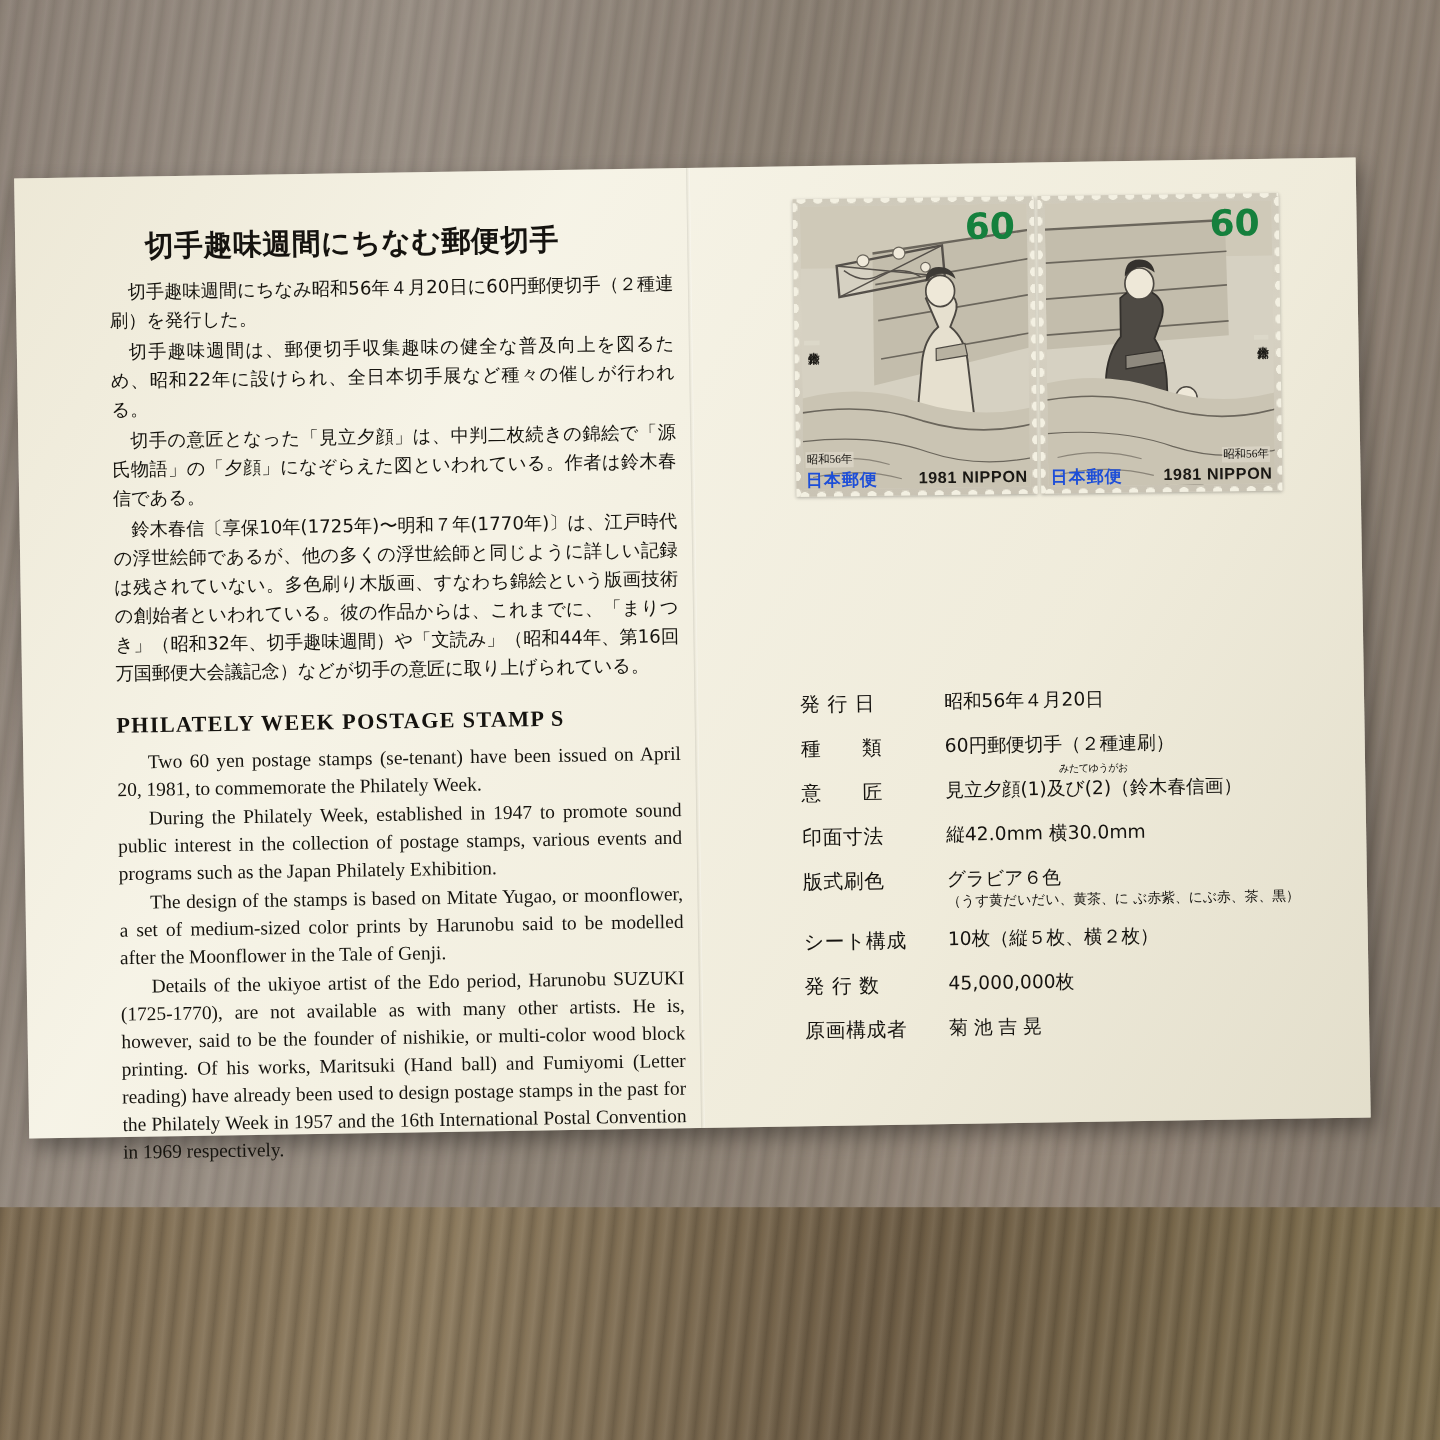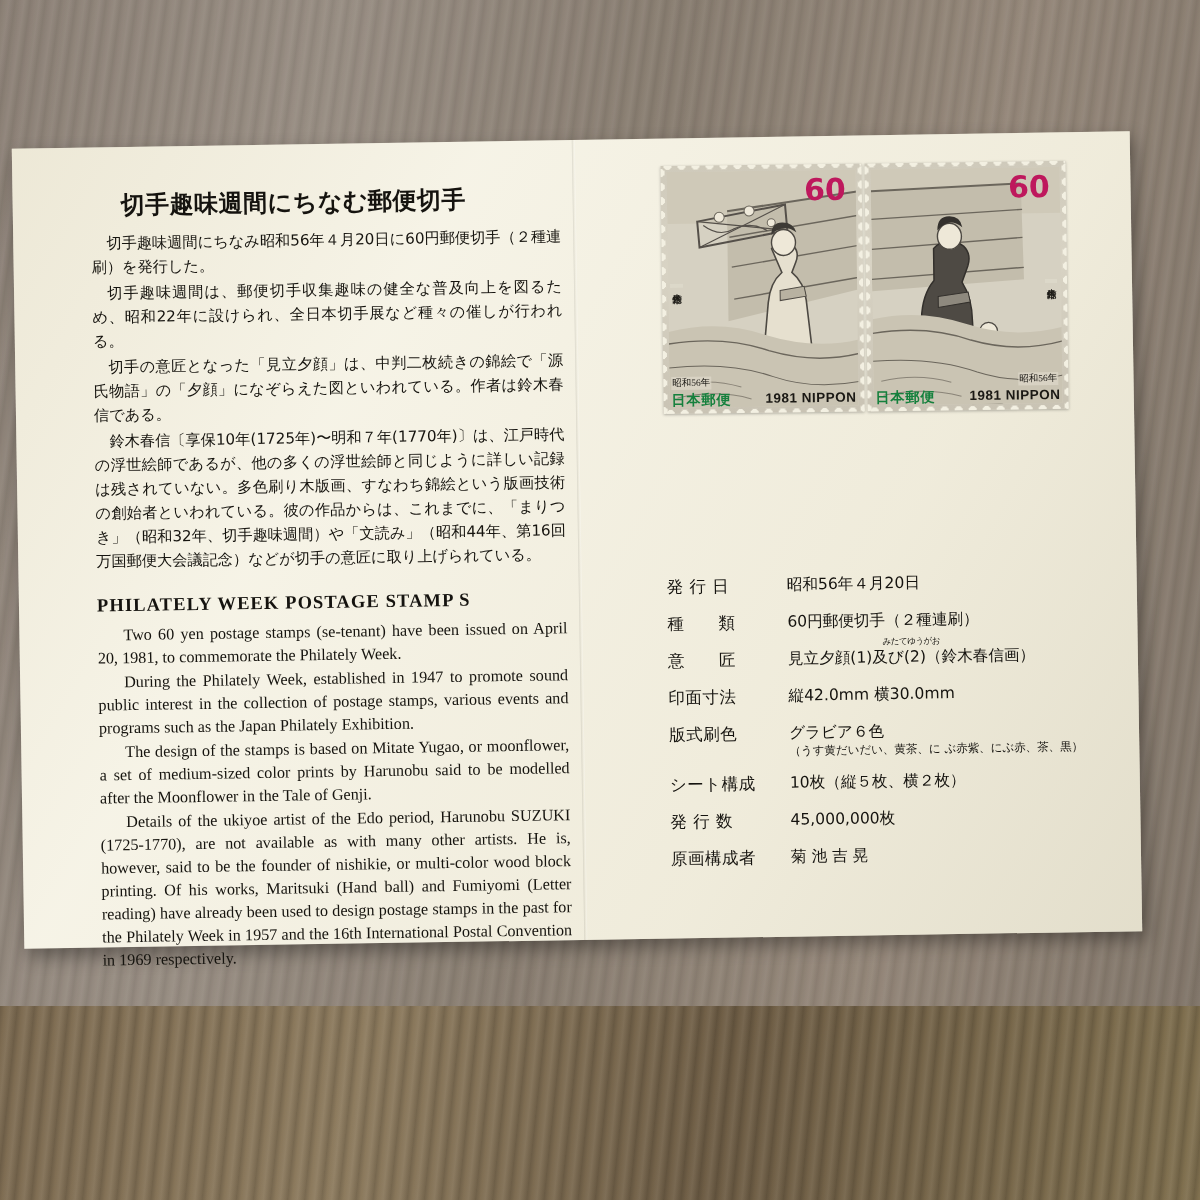--- a/index.html
+++ b/index.html
@@ -193,38 +193,38 @@
   }
   .perf-l { left: -3px; }
   .perf-r { right: -3px; transform: scaleX(-1); }
 
   .denom {
     position: absolute;
     right: 16px; top: 8px;
     font-family: "DejaVu Sans", sans-serif;
     font-weight: bold;
     font-size: 30px;
-    color: #be185d;
+    color: #15803d;
     z-index: 4;
   }
   .stamp-bottom {
     position: absolute;
     left: 0; bottom: 4px;
     width: 100%;
     display: flex;
     justify-content: space-between;
     padding: 0 8px;
     box-sizing: border-box;
     z-index: 4;
   }
   .jp-post {
     font-family: "DejaVu Sans", sans-serif;
     font-size: 14px;
     font-weight: bold;
-    color: #15803d;
+    color: #1d4ed8;
     letter-spacing: 1px;
   }
   .nippon {
     font-family: "Liberation Sans", sans-serif;
     font-size: 13.5px;
     font-weight: bold;
     color: #1a1814;
     letter-spacing: 0.5px;
   }
   .artist-sig {

